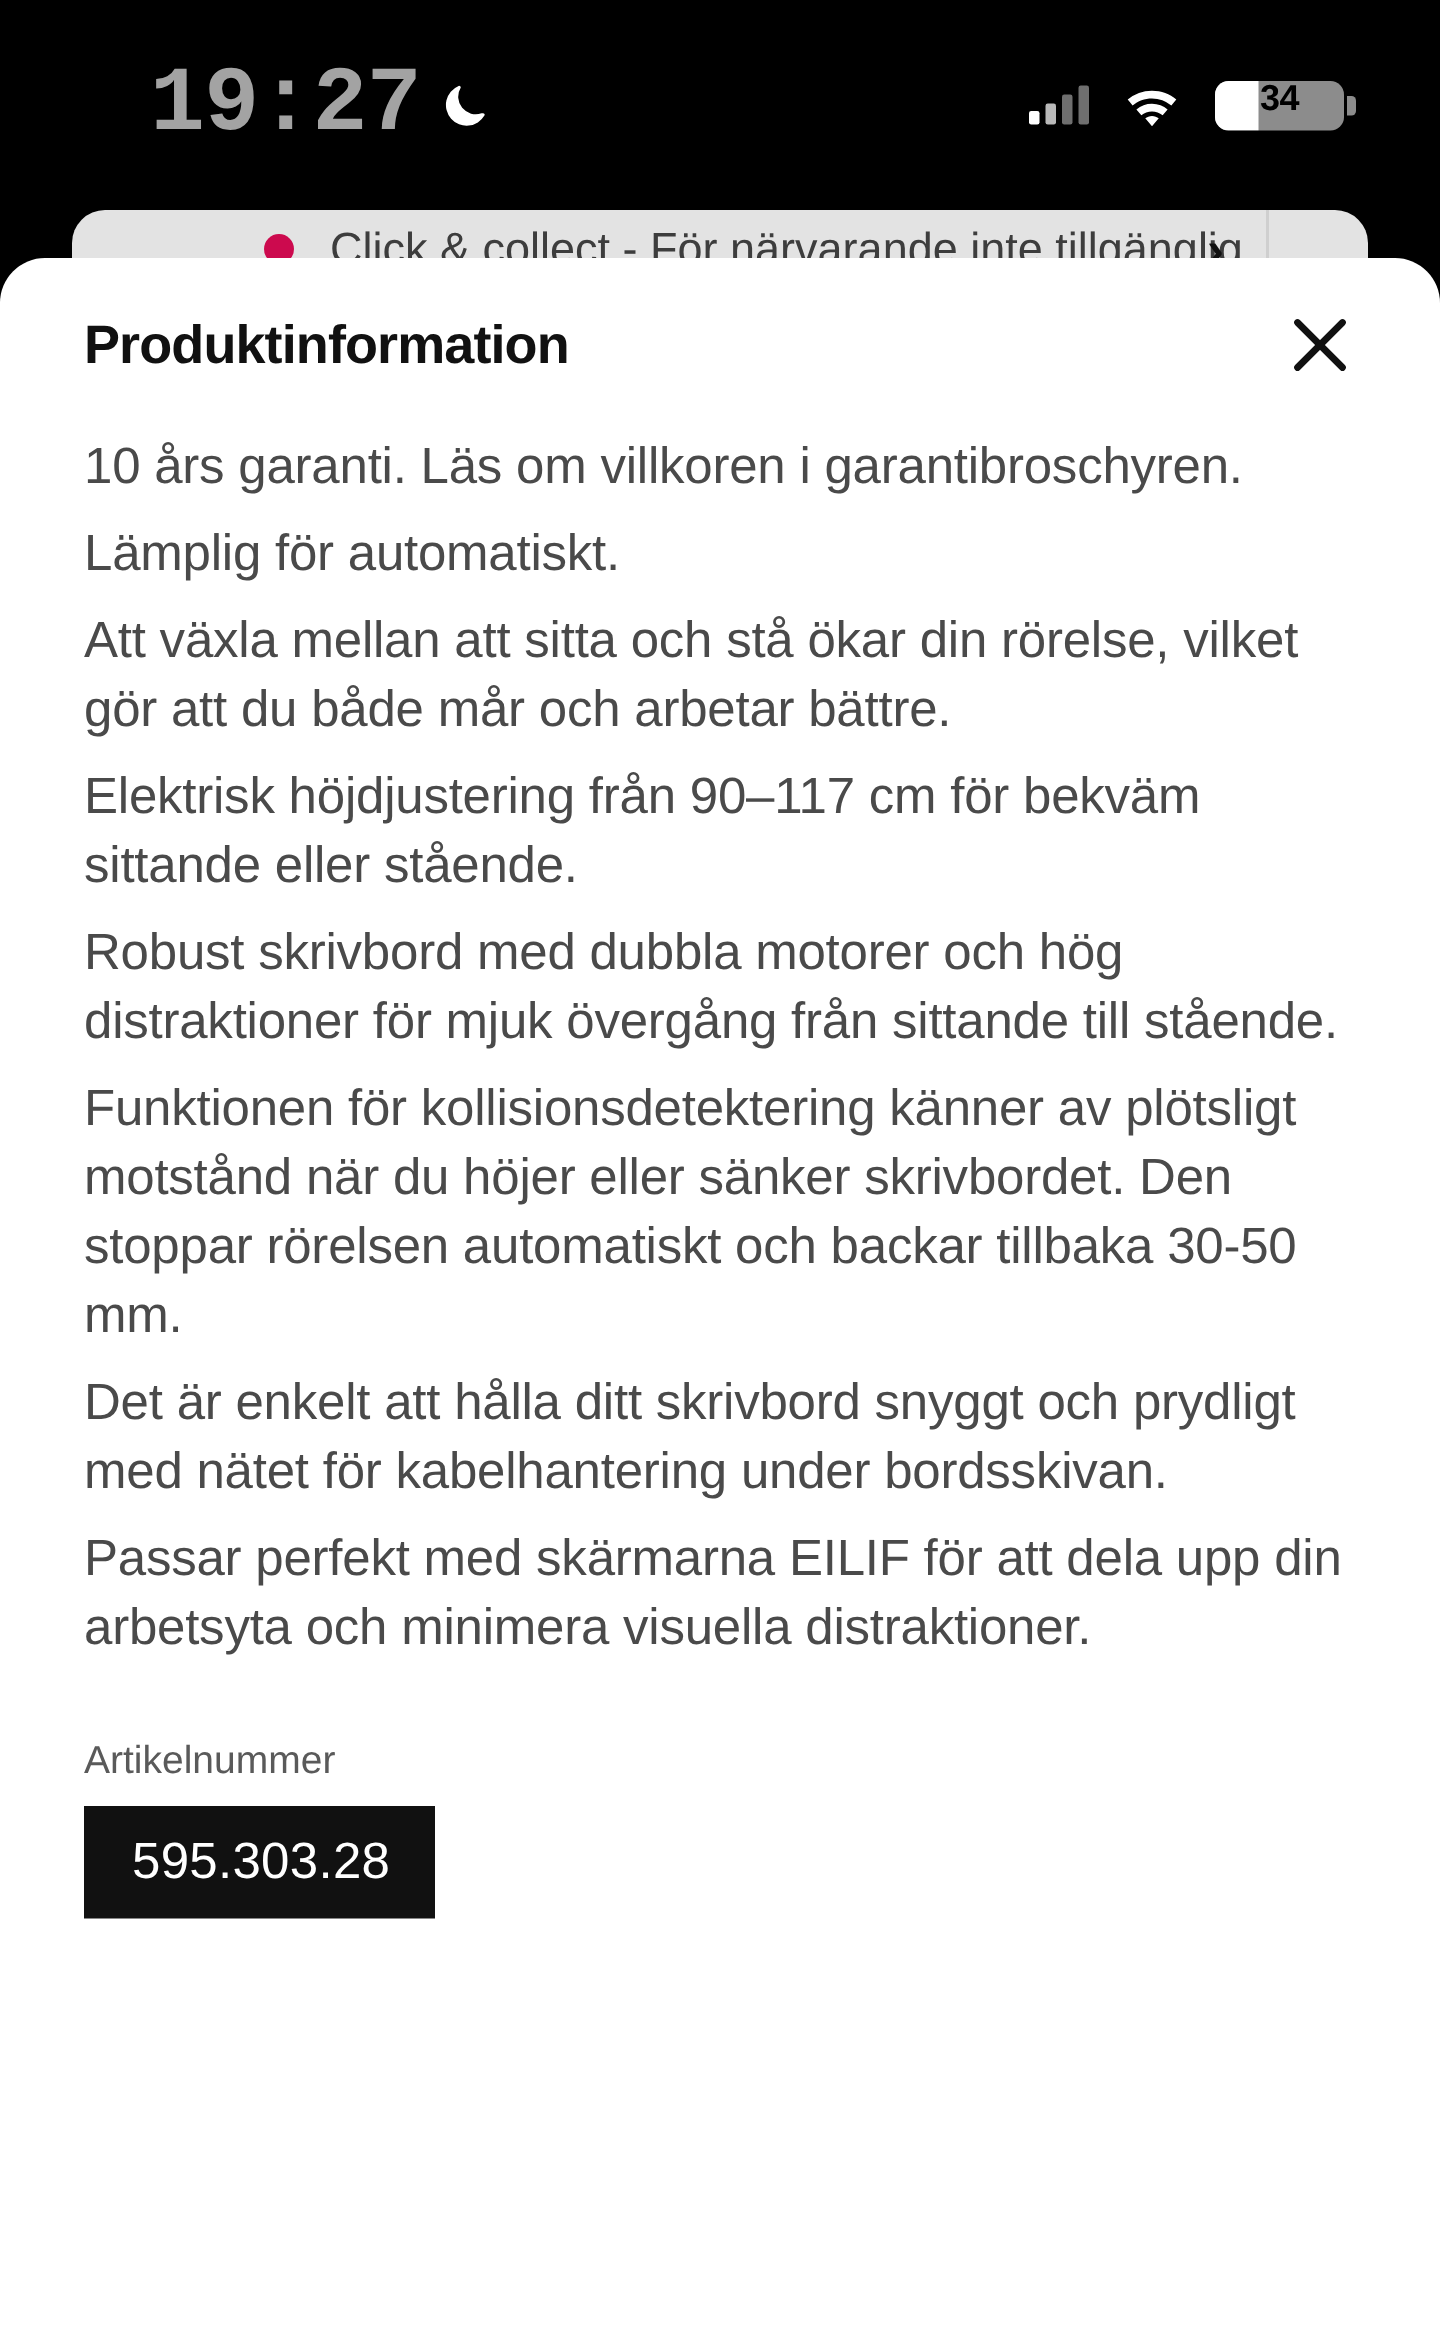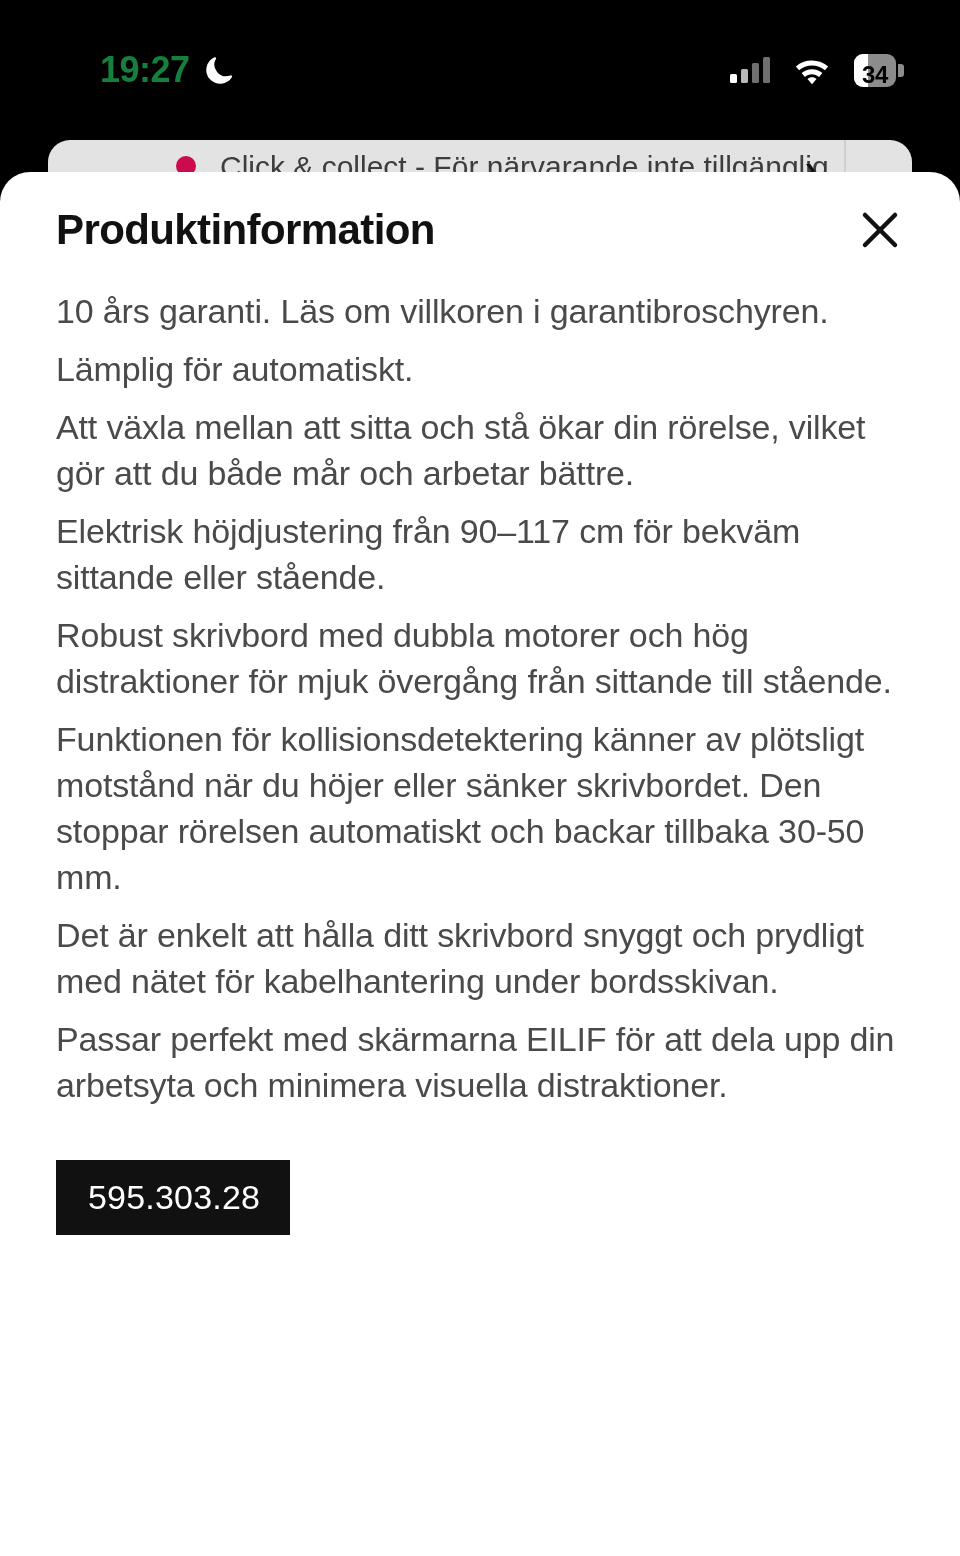--- a/index.html
+++ b/index.html
@@ -21,43 +21,44 @@
   #status-bar {
     position:absolute; top:0; left:0;
     width:960px; height:140px;
     display:flex; align-items:center;
     justify-content:space-between;
     padding:0 56px 0 100px;
     color:#fff;
   }
   #status-left { display:flex; align-items:center; gap:14px; }
   #clock {
-    font-size:36px; font-weight:700;
+    font-size:61px; font-weight:700;
     letter-spacing:-0.5px; line-height:1;
-    color:#15803d;
+    color:#a3a3a3;
+    font-family:Liberation Mono, monospace;
   }
   #moon-icon { width:34px; height:34px; display:block; }
   #status-right { display:flex; align-items:center; gap:22px; }
   #signal-icon { display:flex; align-items:flex-end; gap:4px; height:26px; }
   #signal-icon i { display:block; width:7px; background:#fff; border-radius:1.5px; }
   #signal-icon i.b1 { height:9px;  background:#ffffff; }
   #signal-icon i.b2 { height:14px; background:#b9b9b9; }
   #signal-icon i.b3 { height:20px; background:#6f6f6f; }
   #signal-icon i.b4 { height:26px; background:#6f6f6f; }
   #wifi-icon { width:40px; height:30px; display:block; }
   #battery {
     position:relative; display:flex; align-items:center;
   }
   #battery-body {
     position:relative;
-    width:42px; height:33px;
+    width:86px; height:33px;
     border-radius:9px;
     background:#8c8c8c;
     overflow:hidden;
-    display:flex; align-items:flex-end; justify-content:center;
+    display:flex; align-items:flex-start; justify-content:center;
   }
   #battery-fill {
     position:absolute; left:0; top:0; bottom:0;
     width:40%;
     background:#ffffff;
   }
   #battery-level {
     position:relative;
     font-size:24px; font-weight:700;
     color:#000; line-height:1;
@@ -110,21 +111,21 @@
     border-radius:30px 30px 0 0;
     overflow:hidden;
   }
   #sheet-header {
     position:relative;
     height:116px;
     display:flex; align-items:center;
     padding:0 40px 0 56px;
   }
   #sheet-title {
-    font-size:42px; font-weight:700;
+    font-size:36px; font-weight:700;
     color:#111; letter-spacing:-0.6px;
     line-height:1;
   }
   #close-button {
     position:absolute; right:48px; top:26px;
     width:64px; height:64px;
     display:flex; align-items:center; justify-content:center;
     cursor:pointer; background:none; border:none;
   }
   #close-icon { width:38px; height:38px; display:block; }
@@ -220,18 +221,19 @@
       <p class="para">10 års garanti. Läs om villkoren i garantibroschyren.</p>
       <p class="para">Lämplig för automatiskt.</p>
       <p class="para">Att växla mellan att sitta och stå ökar din rörelse, vilket gör att du både mår och arbetar bättre.</p>
       <p class="para">Elektrisk höjdjustering från 90–117 cm för bekväm sittande eller stående.</p>
       <p class="para">Robust skrivbord med dubbla motorer och hög distraktioner för mjuk övergång från sittande till stående.</p>
       <p class="para">Funktionen för kollisionsdetektering känner av plötsligt motstånd när du höjer eller sänker skrivbordet. Den stoppar rörelsen automatiskt och backar tillbaka 30-50 mm.</p>
       <p class="para">Det är enkelt att hålla ditt skrivbord snyggt och prydligt med nätet för kabelhantering under bordsskivan.</p>
       <p class="para">Passar perfekt med skärmarna EILIF för att dela upp din arbetsyta och minimera visuella distraktioner.</p>
 
       <div id="article-section">
+        <div id="article-label">Artikelnummer</div>
         <div id="article-badge">595.303.28</div>
       </div>
     </div>
 
   </div>
 </div>
 
 </body></html>

